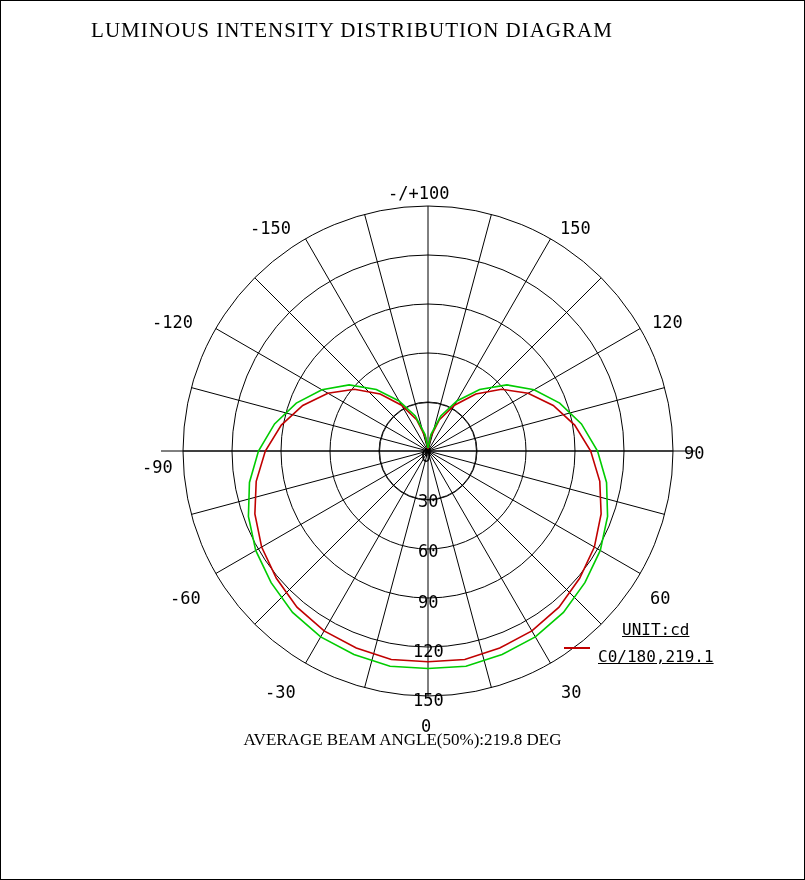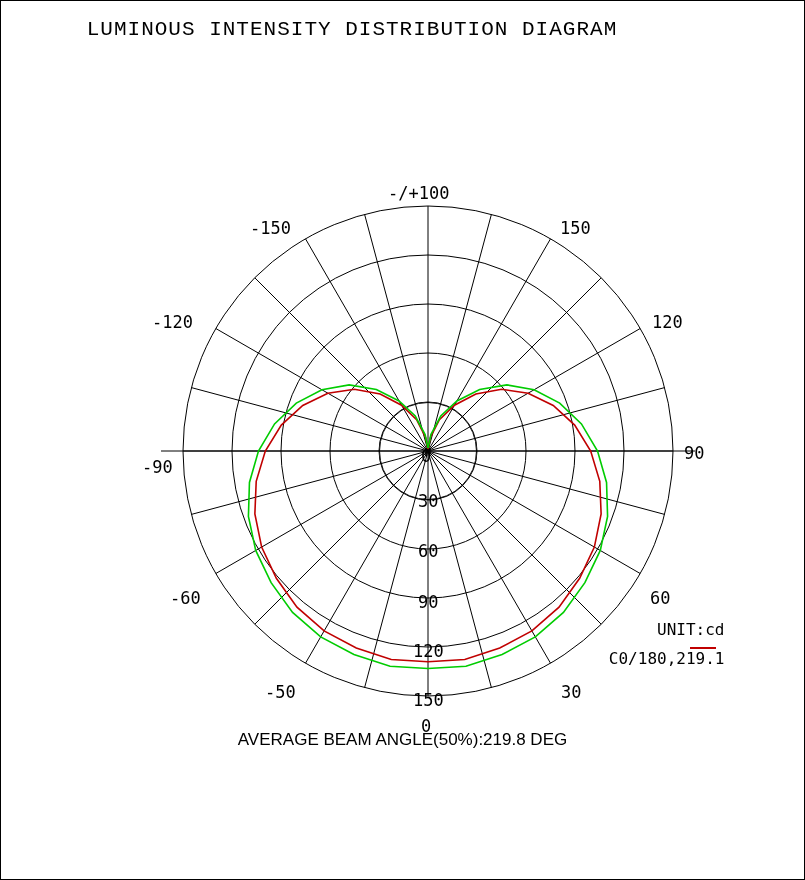--- a/index.html
+++ b/index.html
@@ -24,58 +24,58 @@
     box-sizing: border-box;
   }
   #title {
     position: absolute;
     left: 0;
     top: 18px;
     width: 704px;
     text-align: center;
     font-size: 21px;
     letter-spacing: 1px;
-    font-family: Liberation Mono, monospace;
+    font-family: Liberation Serif, serif;
   }
   #plot {
     position: absolute;
     left: 0;
     top: 0;
   }
   .axis-label {
     position: absolute;
     font-size: 17px;
     font-family: "DejaVu Sans Mono", monospace;
     white-space: nowrap;
   }
   #footer {
     position: absolute;
     left: 0;
     top: 730px;
     width: 805px;
     text-align: center;
     font-size: 17px;
-    font-family: Liberation Sans, sans-serif;
+    font-family: Liberation Serif, serif;
   }
   #legend {
     position: absolute;
-    left: 599px;
+    left: 564px;
     top: 620px;
     font-size: 16px;
     font-family: "DejaVu Sans Mono", monospace;
+    text-decoration: underline;
   }
   #legend .unit {
     margin-bottom: 8px;
     margin-left: 58px;
   }
   .legend-row {
     display: flex;
-    align-items: flex-end;
+    align-items: flex-start;
     height: 22px;
-    flex-direction: column;
   }
   .legend-swatch {
     width: 26px;
     height: 0;
     border-top-width: 2px;
     border-top-style: solid;
     margin-right: 8px;
     flex: none;
   }
   .legend-text {
@@ -133,21 +133,21 @@
 <div id="labels-layer">
     <div class="axis-label" style="left: 388px; top: 183px;">-/+100</div>
     <div class="axis-label" style="left: 250px; top: 218px;">-150</div>
     <div class="axis-label" style="left: 560px; top: 218px;">150</div>
     <div class="axis-label" style="left: 152px; top: 312px;">-120</div>
     <div class="axis-label" style="left: 652px; top: 312px;">120</div>
     <div class="axis-label" style="left: 142px; top: 457px;">-90</div>
     <div class="axis-label" style="left: 684px; top: 443px;">90</div>
     <div class="axis-label" style="left: 170px; top: 588px;">-60</div>
     <div class="axis-label" style="left: 650px; top: 588px;">60</div>
-    <div class="axis-label" style="left: 265px; top: 682px;">-50</div>
+    <div class="axis-label" style="left: 265px; top: 682px;">-30</div>
     <div class="axis-label" style="left: 561px; top: 682px;">30</div>
     <div class="axis-label" style="left: 421px; top: 716px;">0</div>
     <div class="axis-label" style="left: 421px; top: 446px;">0</div>
     <div class="axis-label" style="left: 418px; top: 491px;">30</div>
     <div class="axis-label" style="left: 418px; top: 541px;">60</div>
     <div class="axis-label" style="left: 418px; top: 592px;">90</div>
     <div class="axis-label" style="left: 413px; top: 641px;">120</div>
     <div class="axis-label" style="left: 413px; top: 690px;">150</div>
   </div>
 

